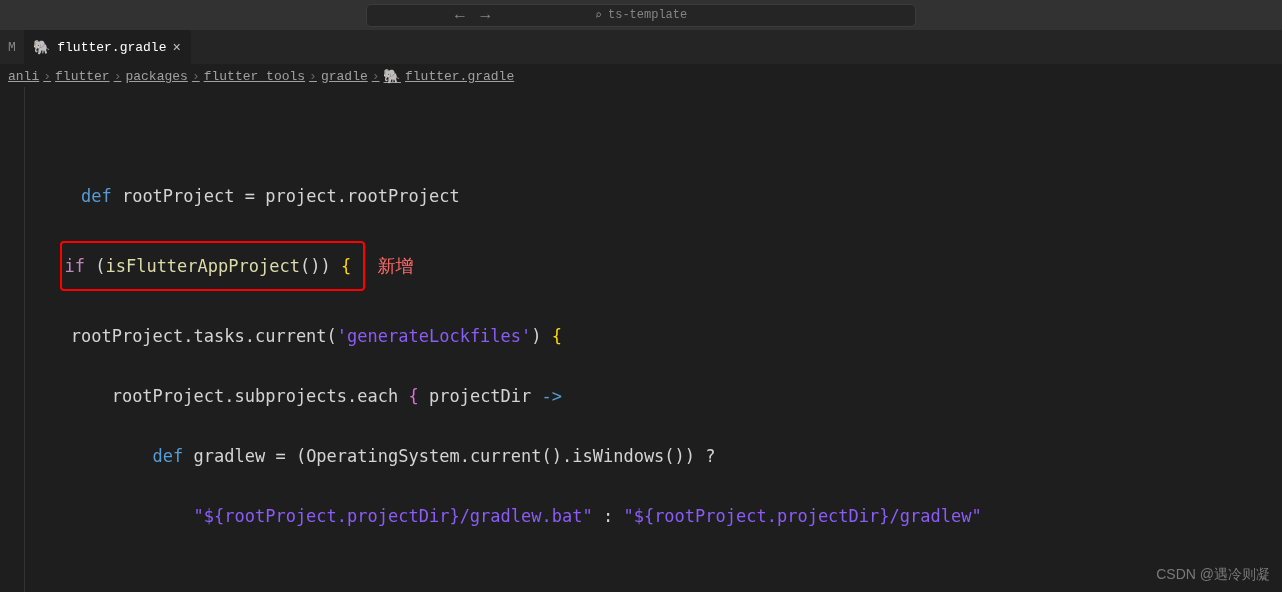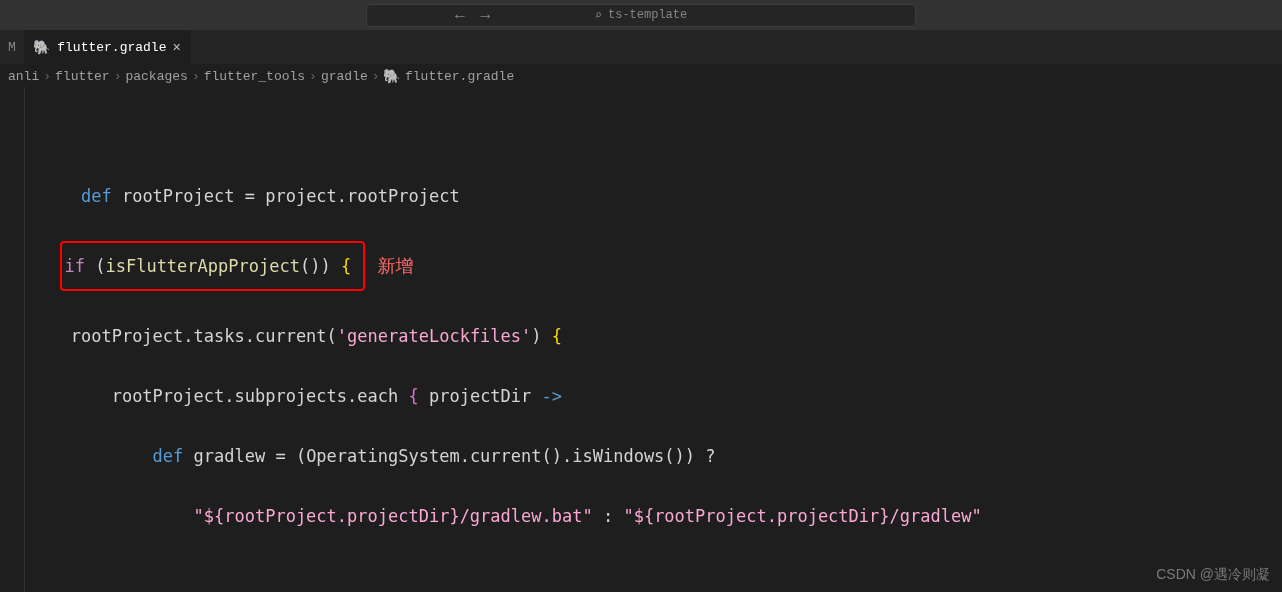--- a/index.html
+++ b/index.html
@@ -76,20 +76,21 @@
     }
     .breadcrumb {
       height: 22px;
       display: flex;
       align-items: center;
       padding: 0 8px;
       gap: 4px;
       color: #a0a0a0;
       font-size: 13px;
       background: #1e1e1e;
+      text-decoration: underline;
     }
     .breadcrumb-sep {
       color: #666;
       font-size: 13px;
     }
     .editor {
       position: relative;
       padding: 4px 0;
       font-size: 17px;
       line-height: 30px;
@@ -104,21 +105,21 @@
       border-right: 1px solid #333;
     }
     .code-area {
       margin-left: 40px;
       white-space: pre;
       font-family: 'Consolas', 'Monaco', monospace;
     }
     .k-blue { color: #569cd6; }
     .k-white { color: #d4d4d4; }
     .k-yellow { color: #dcdcaa; }
-    .k-orange { color: #f9a8d4; }
+    .k-orange { color: #8b5cf6; }
     .k-purple { color: #c586c0; }
     .brace-yellow { color: #ffd700; }
     .brace-purple { color: #da70d6; }
     .red-box {
       border: 2px solid #ff0000;
       border-radius: 4px;
       padding: 8px 2px;
       display: inline-block;
     }
     .annotation {

